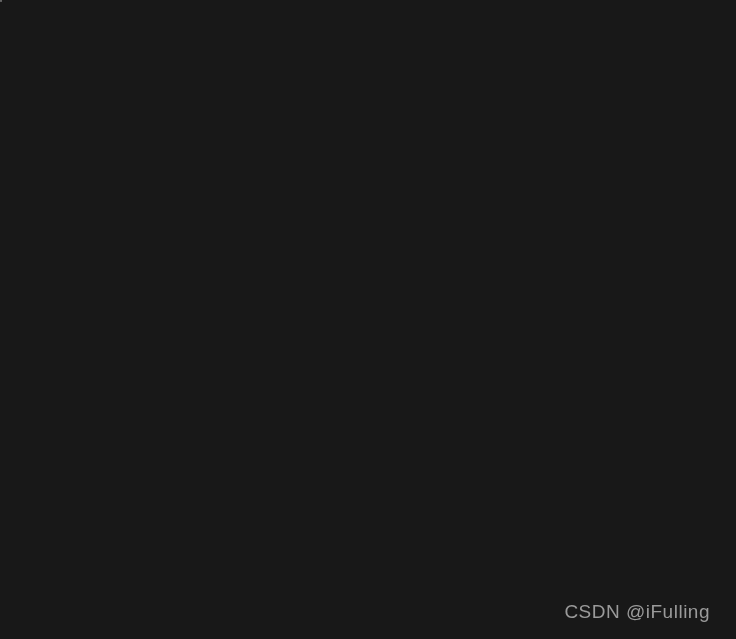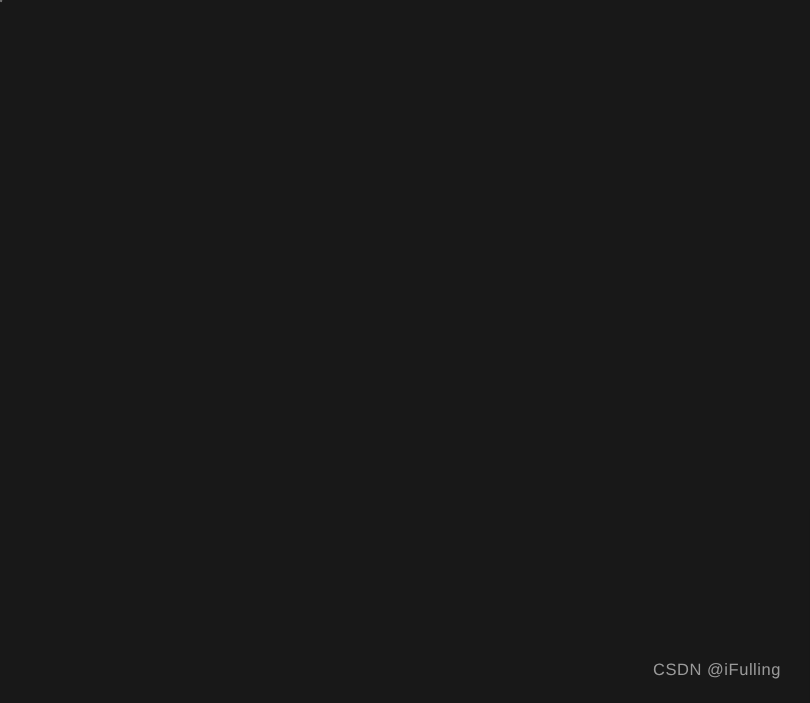--- a/index.html
+++ b/index.html
@@ -42,21 +42,21 @@
     line-height:23px; color:#7e7e7e; overflow:hidden; }
 
   
   #dialog { left:160; top:111; width:398; height:289; background:#f0f0f0;
     border:1px solid #bdbdbd; border-radius:8px;
     box-shadow:0 12px 30px rgba(0,0,0,.33), 0 3px 8px rgba(0,0,0,.22); z-index:20; }
   #dialog-titlebar { left:0; top:0; width:100%; height:33; background:#fff;
     border-radius:8px 8px 0 0; display:flex; align-items:center; }
 
   
-  #watermark { right:26px; top:601px; z-index:30; font-size:15px; color:#9a9a9a;
+  #watermark { right:26px; top:601px; z-index:30; font-size:19px; color:#9a9a9a;
     letter-spacing:.5px; }
 </style>
 </head>
 <body>
 
 <div class="abs" id="strip-left"></div>
 <div class="abs" id="strip-bottom"></div>
 
 <div class="abs" id="window">
 

